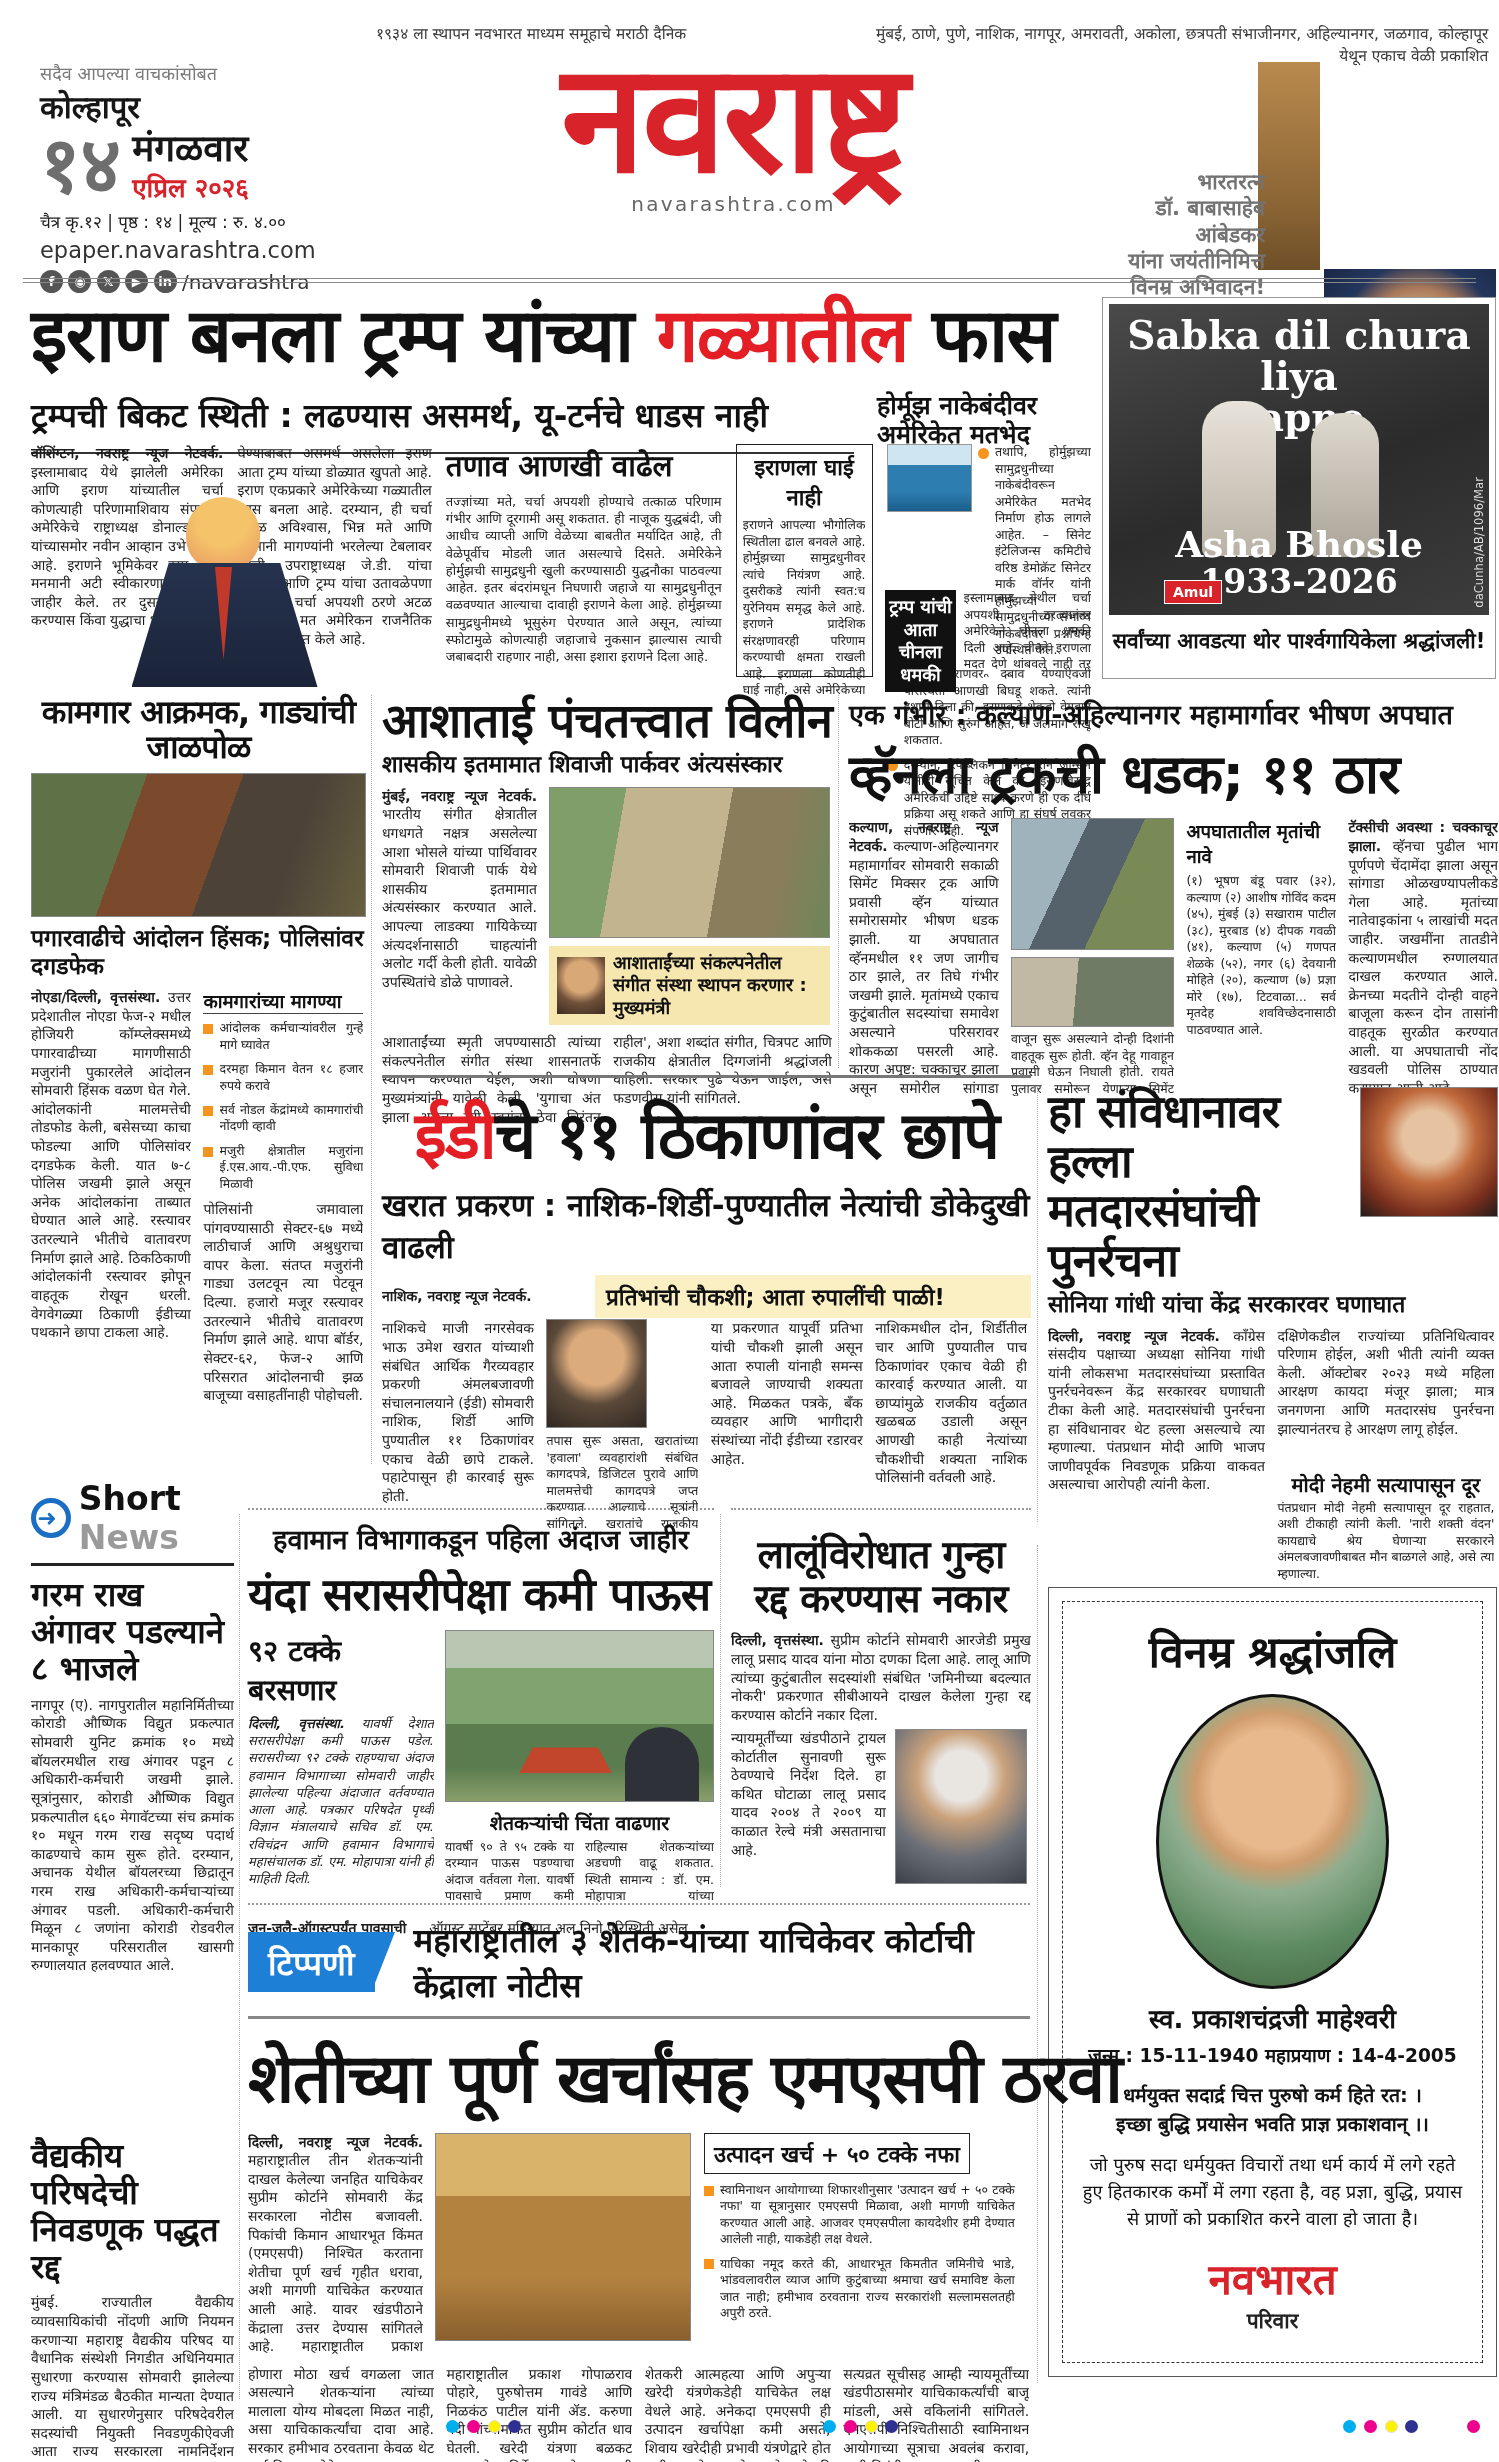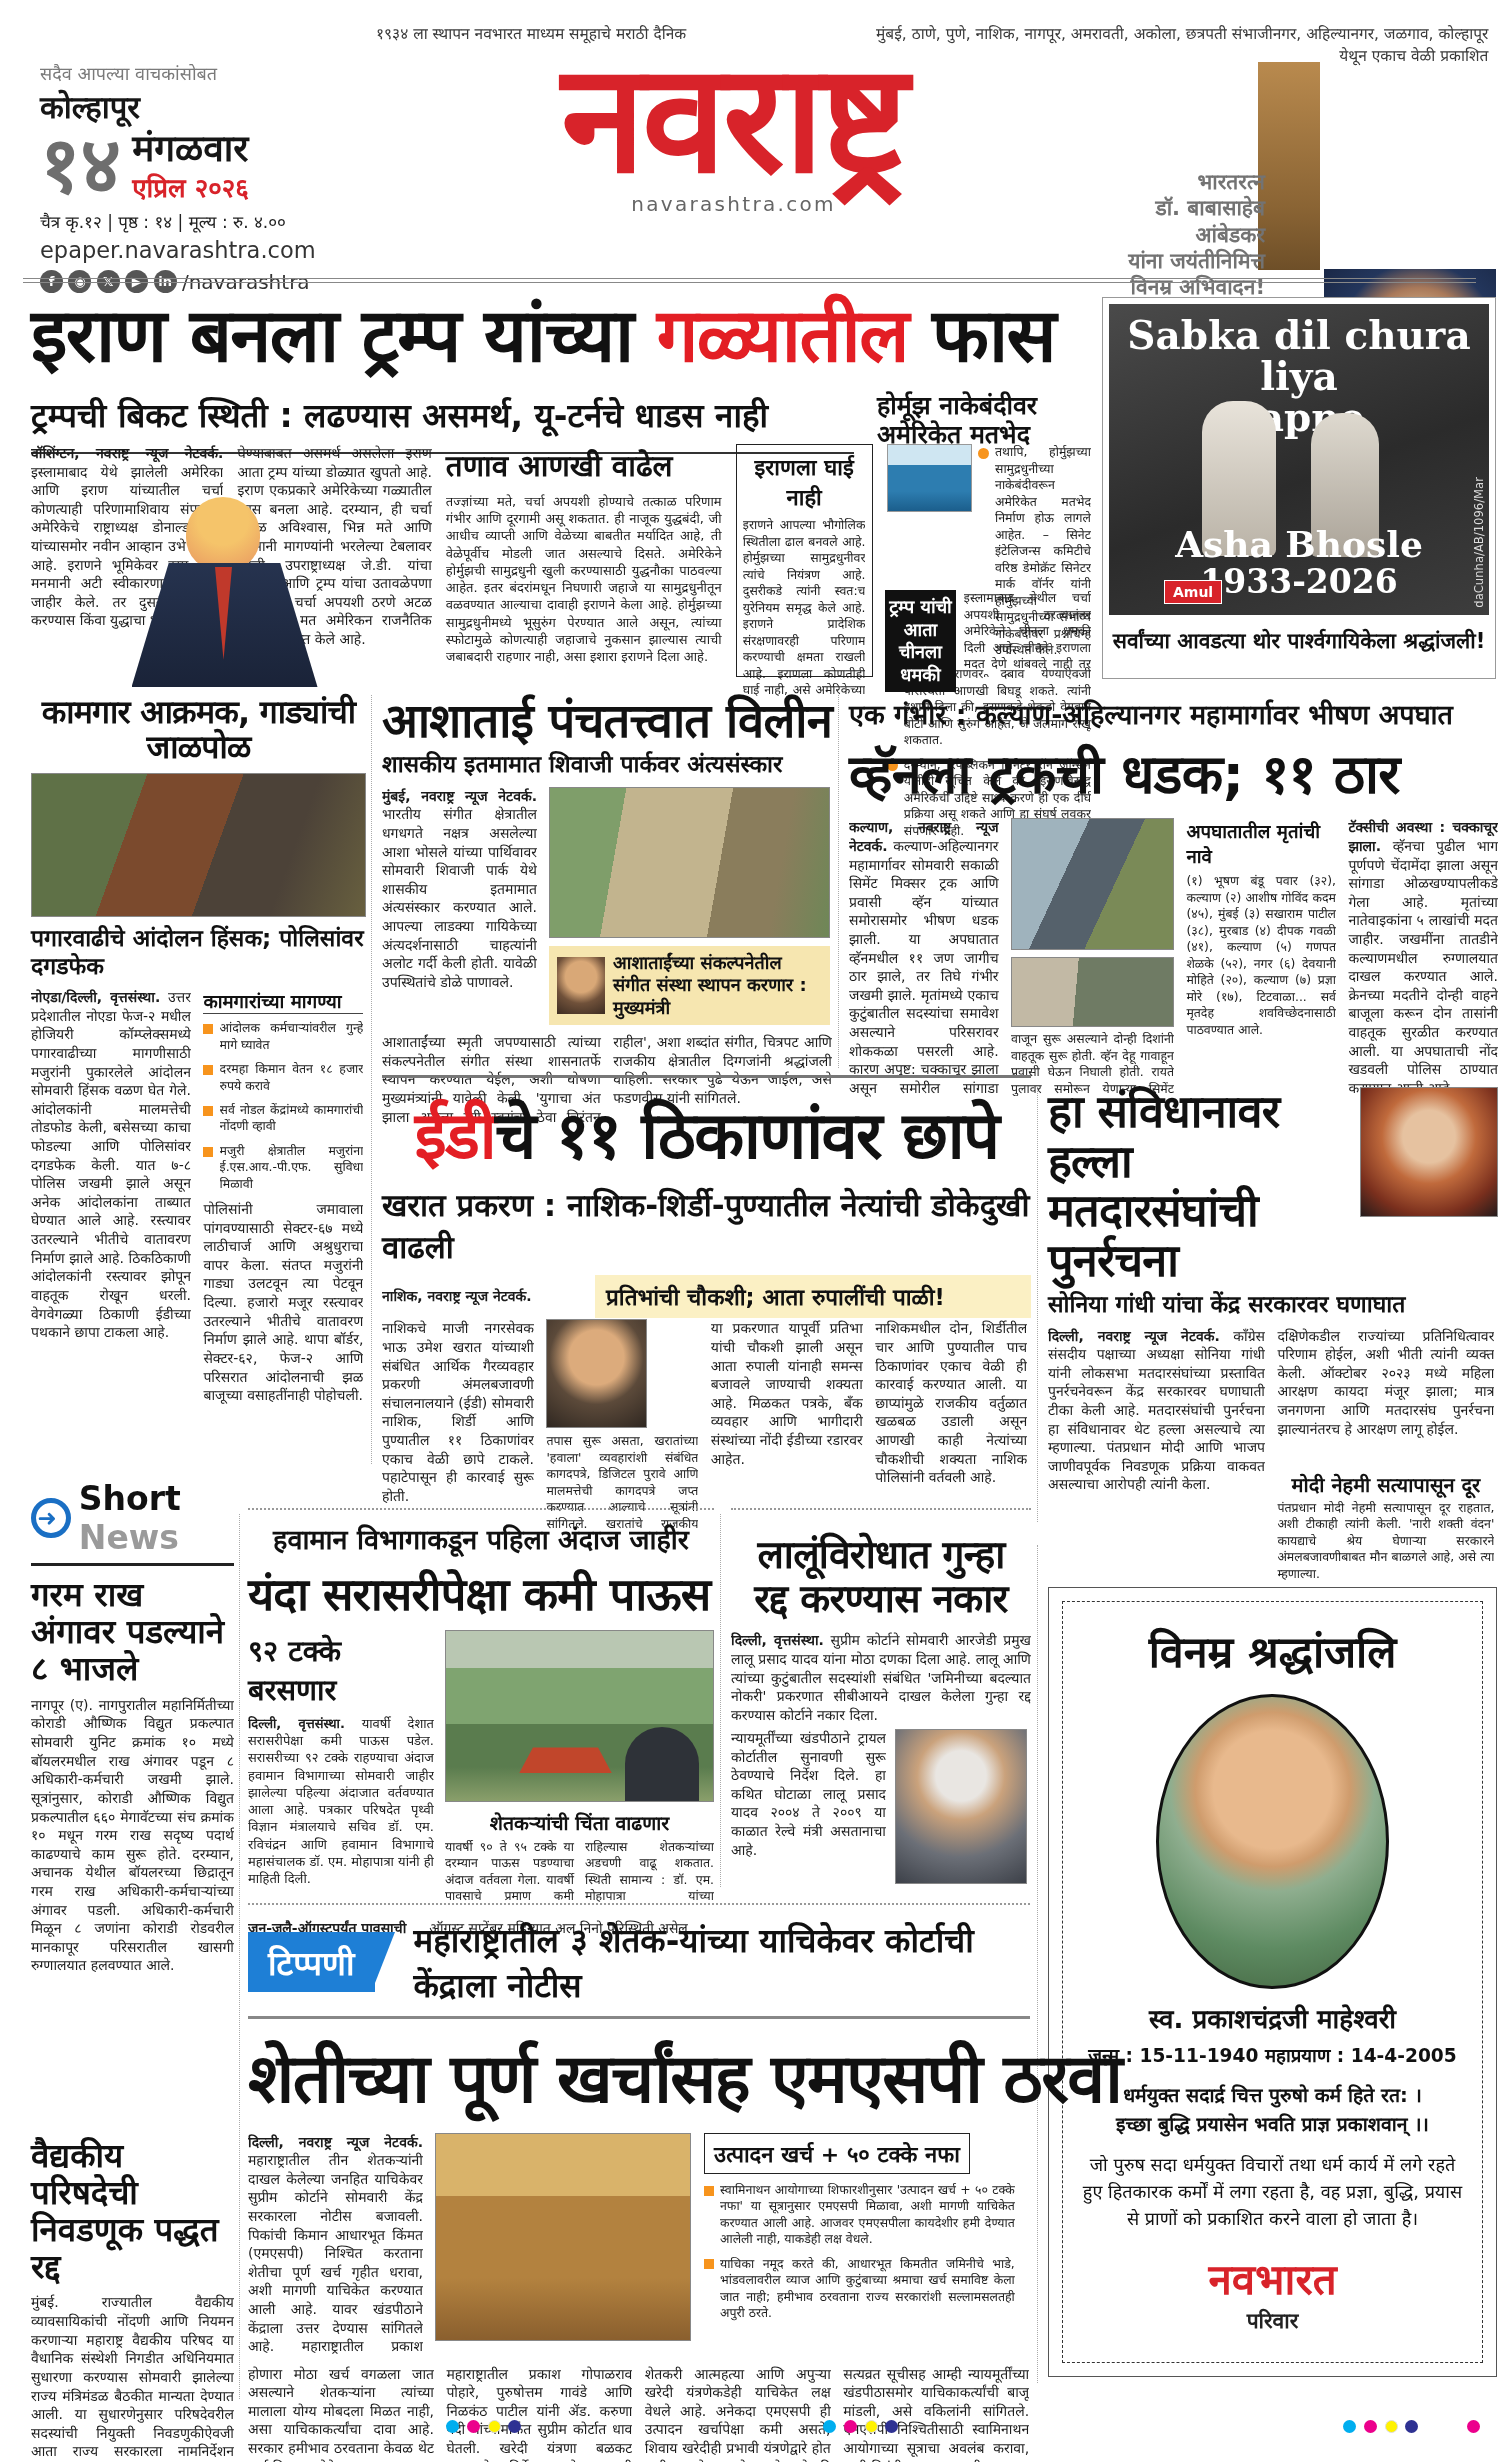--- a/index.html
+++ b/index.html
@@ -350,21 +350,21 @@
 
   <div class="abs vdot" style="left:239px; top:1514px; height:885px;"></div>
 
   <div class="abs dot-rule" style="left:248px; top:1508px; width:466px;"></div>
   <div class="abs" style="left:248px; top:1520px; width:466px;">
     <div class="kicker" style="text-align:center;">हवामान विभागाकडून पहिला अंदाज जाहीर</div>
     <div class="rainh" style="margin-top:4.7px;">यंदा सरासरीपेक्षा कमी पाऊस</div>
     <div style="display:flex; gap:11px; margin-top:7.8px;">
       <div style="width:186px;">
         <div class="rainsub">९२ टक्के बरसणार</div>
-        <div class="bodytxt" style="font-size:13px; height:194px; margin-top:6.2px;">
+        <div class="bodytxt" style="font-size:13px; height:194px; margin-top:6.2px;font-style:italic;">
           <span class="dateline">दिल्ली, वृत्तसंस्था.</span>
           <span>यावर्षी देशात सरासरीपेक्षा कमी पाऊस पडेल. सरासरीच्या ९२ टक्के राहण्याचा अंदाज हवामान विभागाच्या सोमवारी जाहीर झालेल्या पहिल्या अंदाजात वर्तवण्यात आला आहे. पत्रकार परिषदेत पृथ्वी विज्ञान मंत्रालयाचे सचिव डॉ. एम. रविचंद्रन आणि हवामान विभागाचे महासंचालक डॉ. एम. मोहापात्रा यांनी ही माहिती दिली.</span>
         </div>
       </div>
       <div style="width:269px;">
         <div class="photo" style="width:269px; height:172px; background:linear-gradient(#b9c7b2 0 22%, #7fa470 22% 55%, #5a7c4e 55% 80%, #8a9f6b); border:0.8px solid #888;">
           <div class="abs" style="right:14px; bottom:0; width:74px; height:74px; border-radius:50% 50% 0 0; background:#2e3238;"></div>
           <div class="abs" style="right:101px; top:116px; width:93px; height:26px; background:#c1462b; clip-path:polygon(0 100%,15% 0,85% 0,100% 100%);"></div>
         </div>
         <div class="centerbold" style="margin-top:6.2px;">शेतकऱ्यांची चिंता वाढणार</div>

